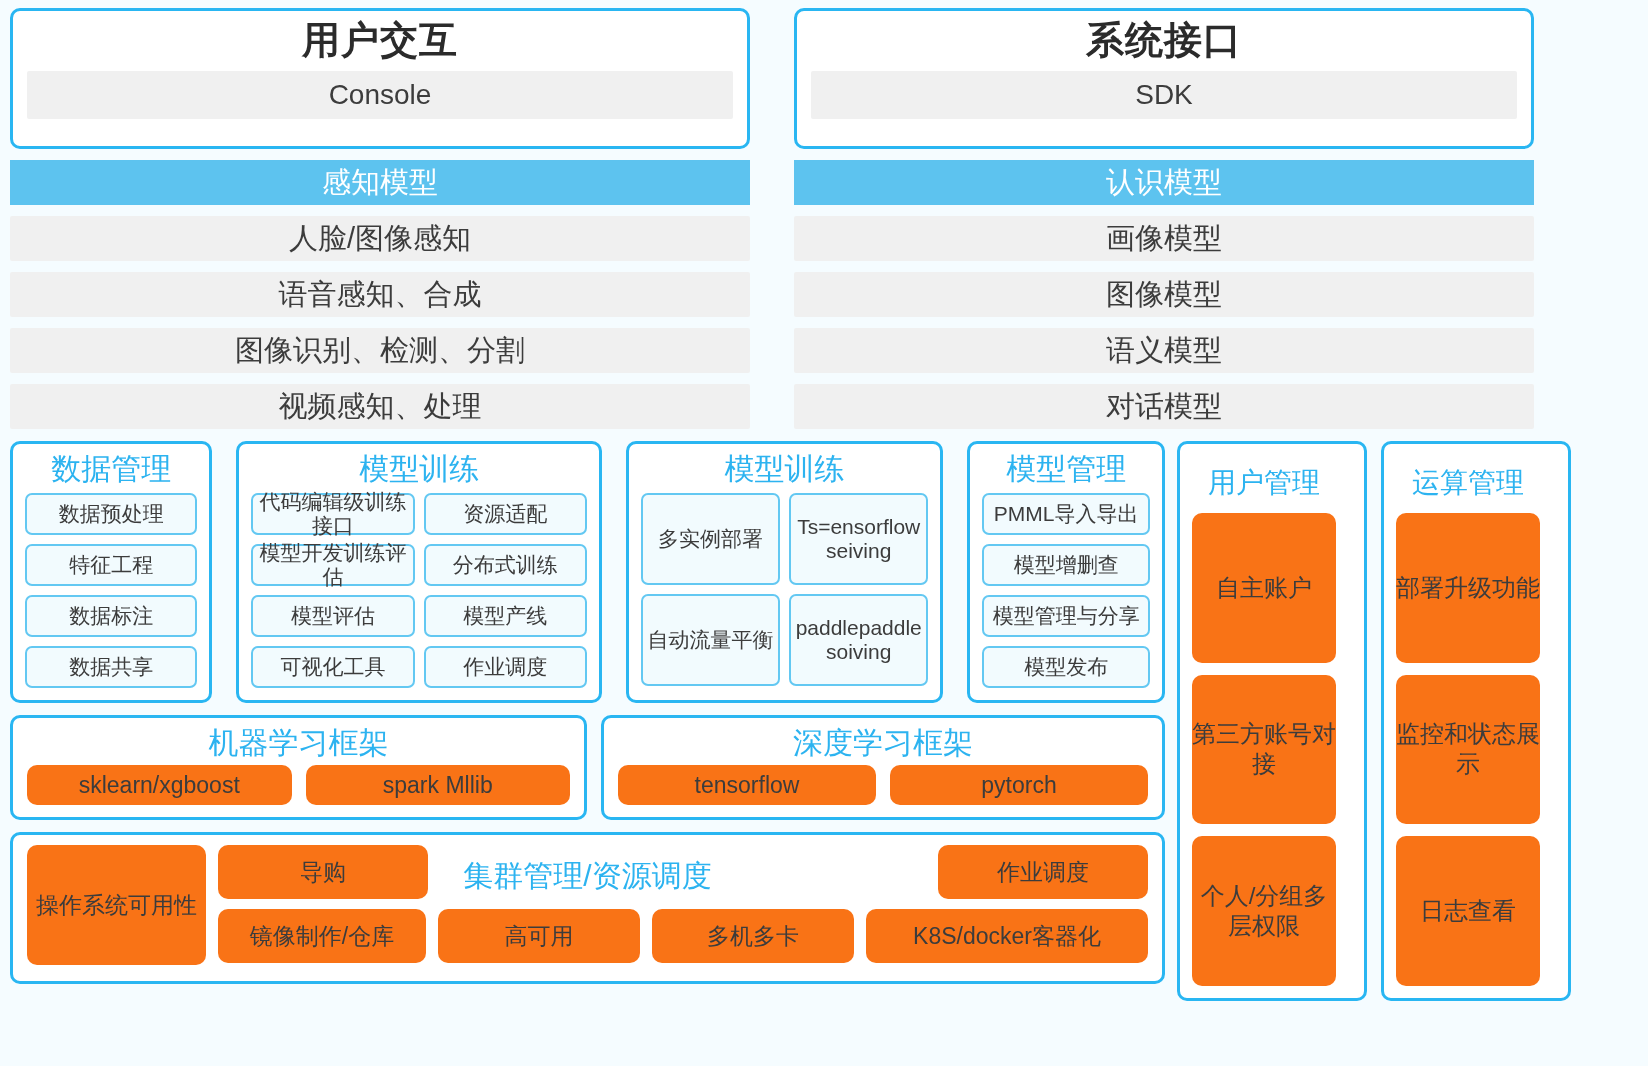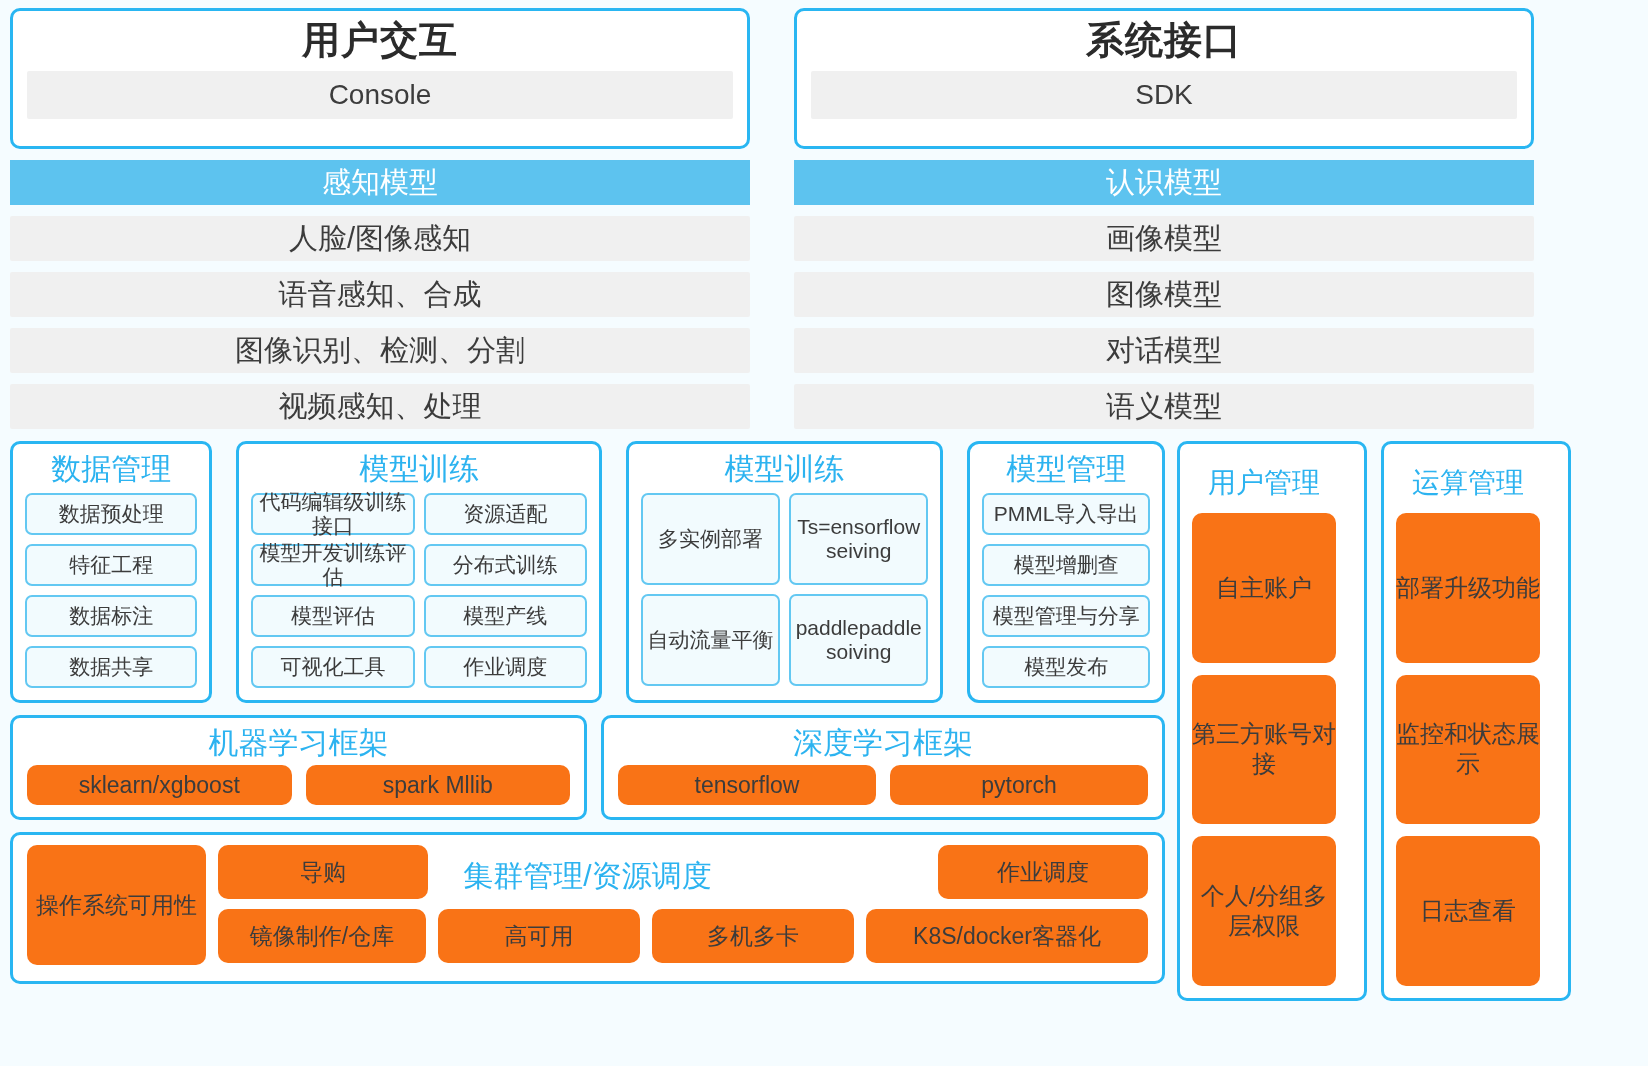--- a/index.html
+++ b/index.html
@@ -73,21 +73,21 @@
   .mid { display: flex; gap: 12px; margin-top: 12px; align-items: flex-start; }
   .midleft { width: 1155px; }
   .panelrow { display: flex; gap: 24px; align-items: stretch; }
 
   .panel { padding: 8px 12px 12px 12px; }
   .panel .sectitle { margin-bottom: 8px; }
 
   .p-data { width: 210px; }
   .p-train1 { width: 380px; }
   .p-train2 { width: 330px; }
-  .p-mm { width: 205px; border-radius: 12px; }
+  .p-mm { width: 205px; }
 
   .vlist { display: flex; flex-direction: column; gap: 9px; }
   .vlist .chip { height: 42px; }
 
   .grid2 { display: grid; grid-template-columns: 1fr 1fr; gap: 9px; }
   .grid2.t1 .chip { height: 42px; }
   .grid2.t2 .chip { height: 92px; }
 
   
   .fwrow { display: flex; gap: 14px; margin-top: 12px; }
@@ -136,22 +136,22 @@
     </div>
 
     <div class="topcol">
       <div class="bluebox topcard">
         <div class="title">系统接口</div>
         <div class="greybar sub">SDK</div>
       </div>
       <div class="bluebar stackbar blue">认识模型</div>
       <div class="greybar stackbar">画像模型</div>
       <div class="greybar stackbar">图像模型</div>
+      <div class="greybar stackbar">语义模型</div>
       <div class="greybar stackbar">对话模型</div>
-      <div class="greybar stackbar">语义模型</div>
     </div>
   </div>
 
   <div class="mid">
 
     <div class="midleft">
 
       <div class="panelrow">
 
         <div class="bluebox panel p-data">

